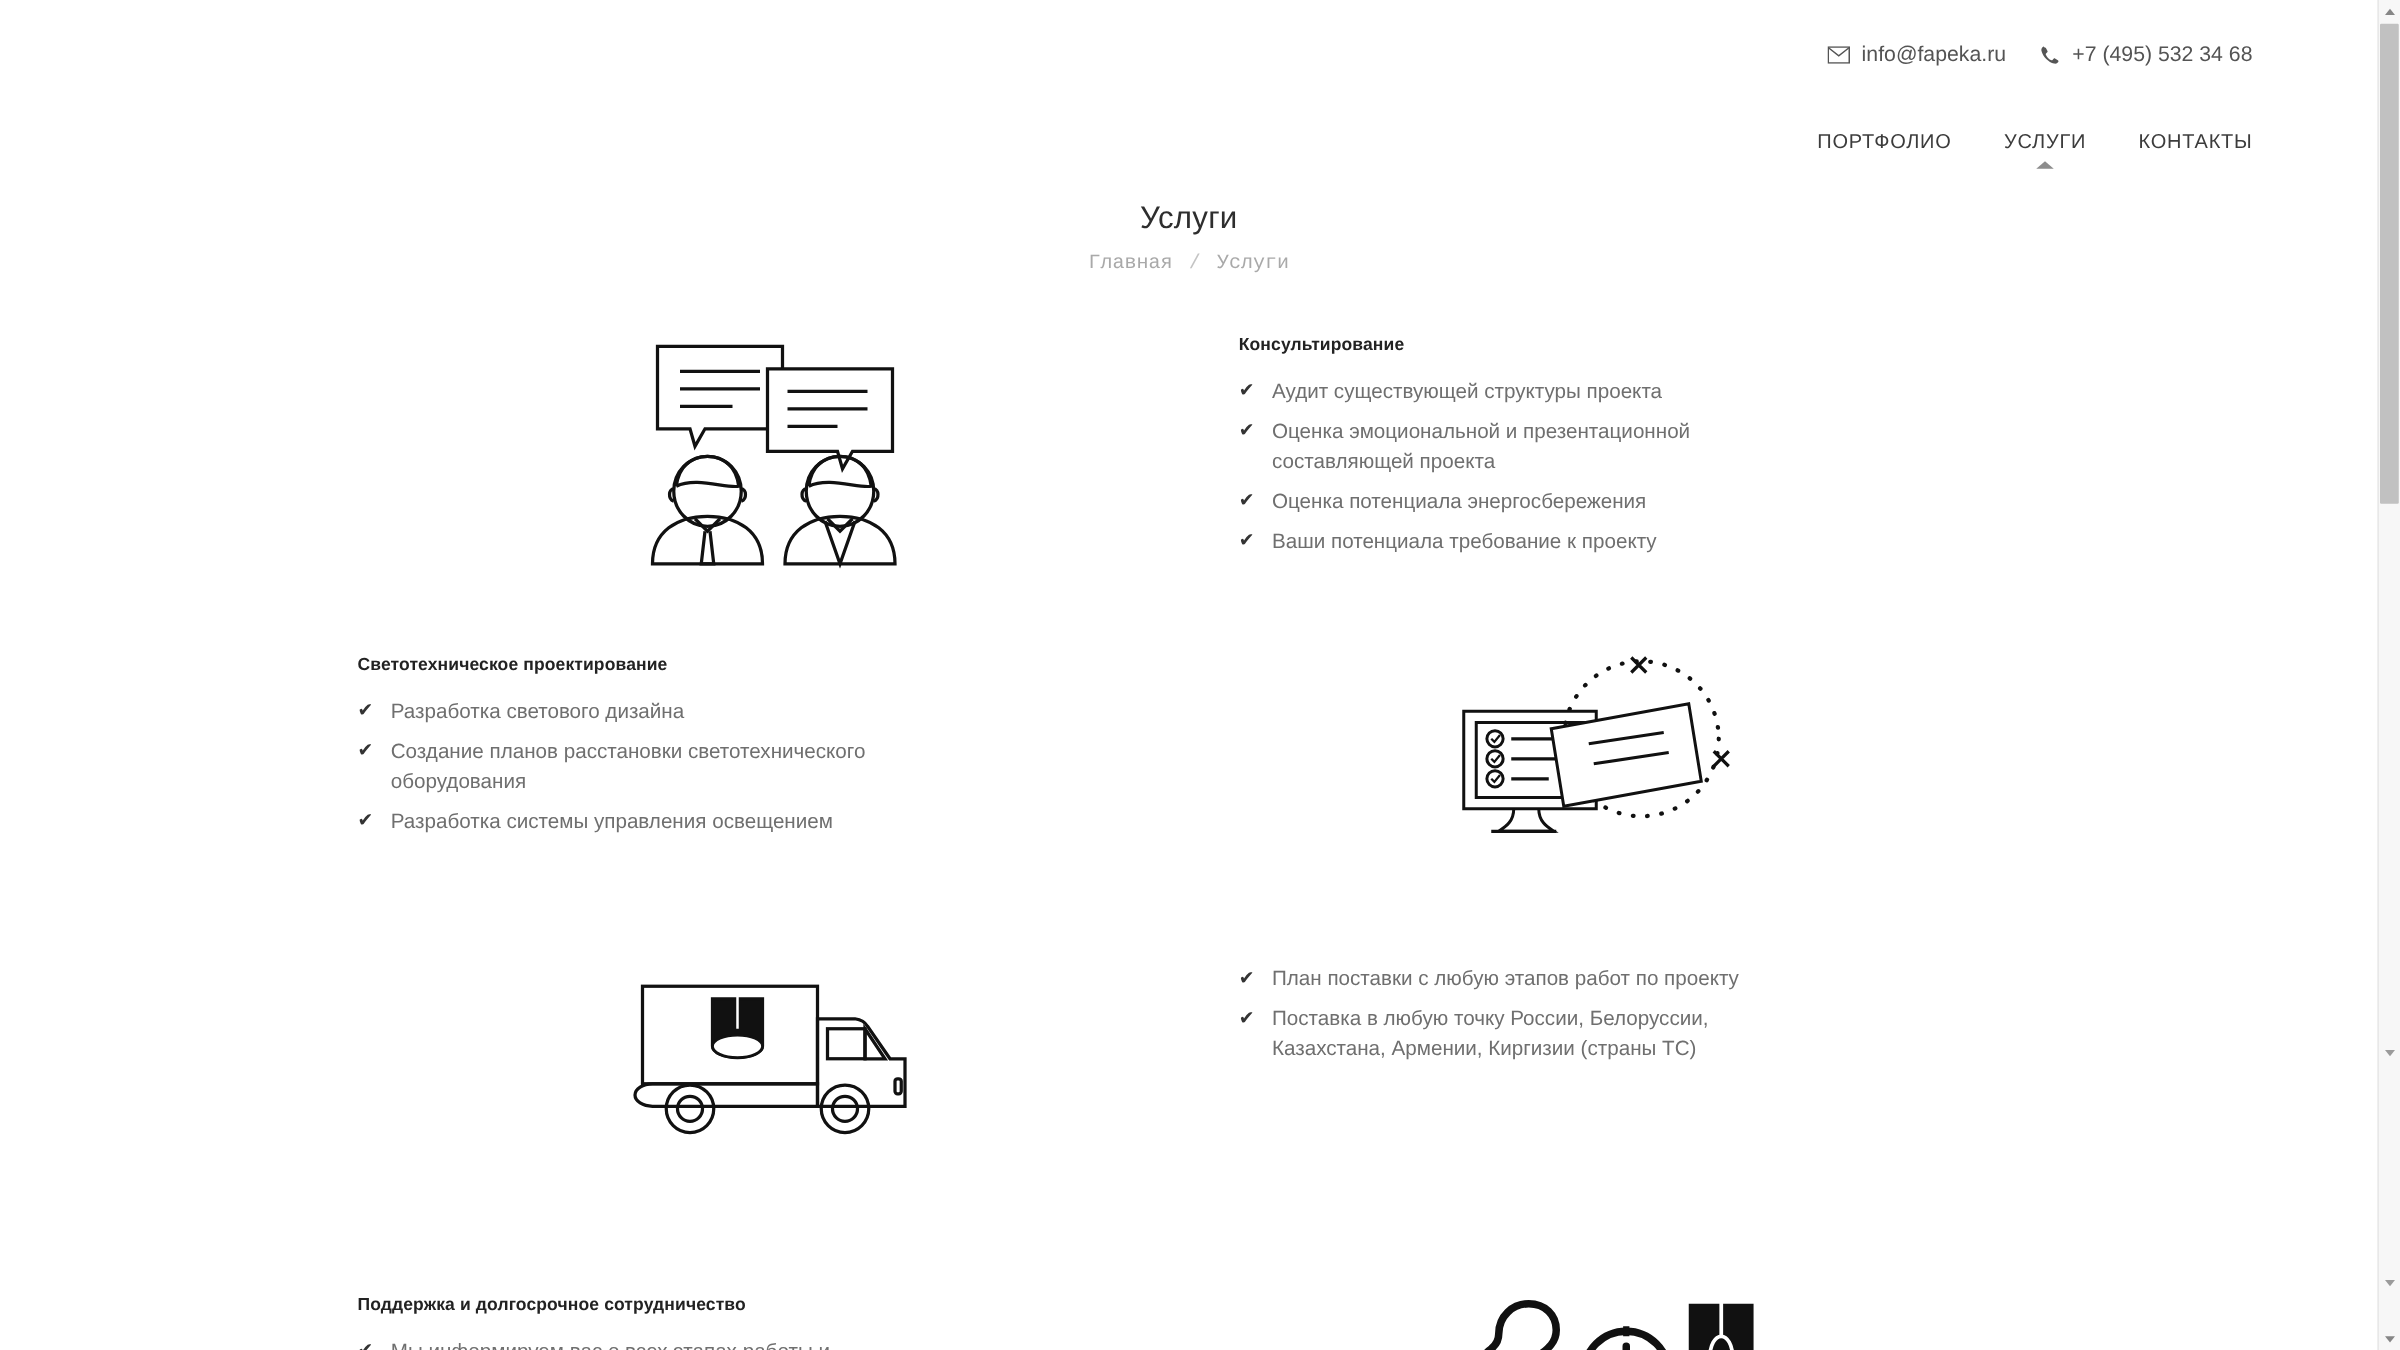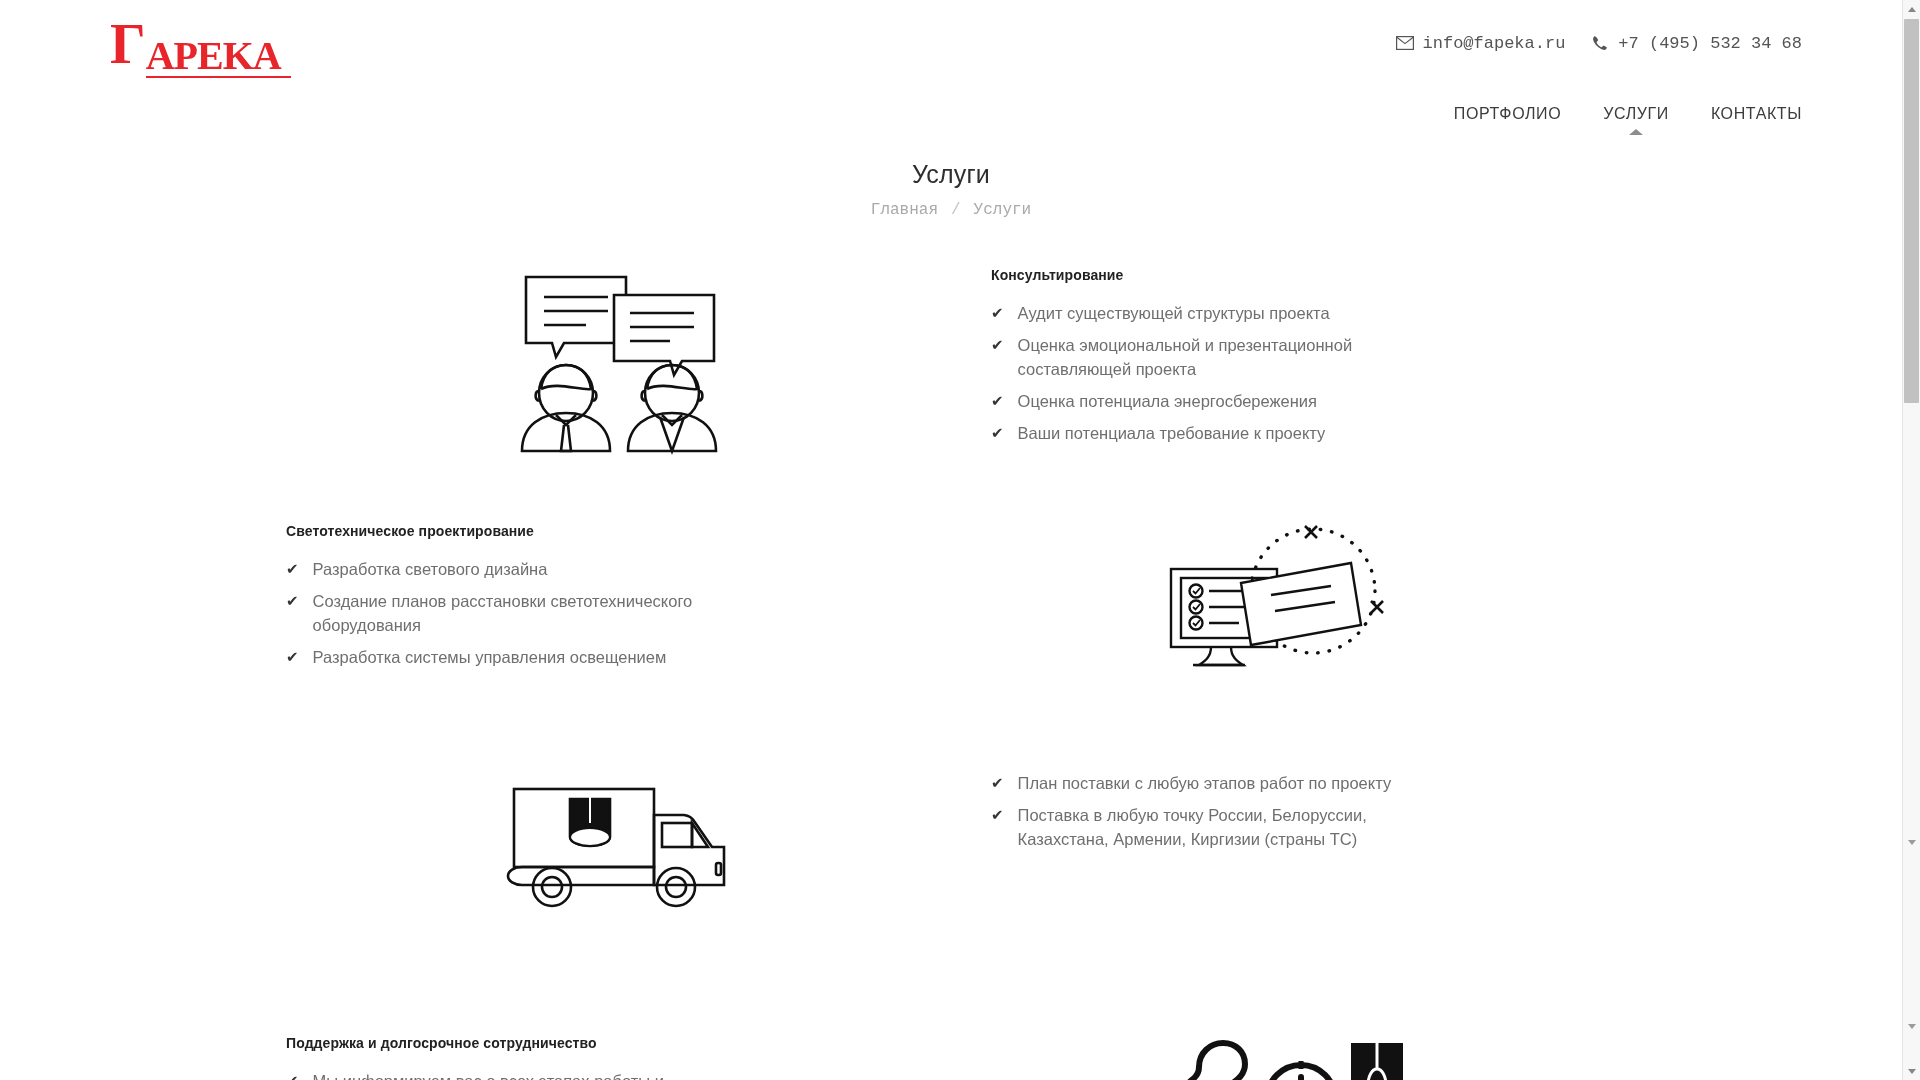--- a/index.html
+++ b/index.html
@@ -75,24 +75,23 @@
     right: 100px;
     top: 34px;
     display: flex;
     align-items: center;
     gap: 26px;
     font-size: 17px;
     color: #545454;
   }
   .contact-item {
     display: flex;
-    align-items: flex-start;
+    align-items: center;
     gap: 9px;
     white-space: nowrap;
-    font-family: Liberation Mono, monospace;
   }
   .contact-item .ico {
     display: inline-flex;
     align-items: center;
     justify-content: center;
     width: 18px;
     height: 18px;
     color: #555;
   }
 
@@ -268,24 +267,20 @@
     border-top: 5px solid #9b9b9b;
   }
 </style>
 </head>
 <body>
 
 <div id="viewport">
 
   <div id="site-header">
 
-    <div class="logo">
-      <span class="logo-text logo-g">Г</span><span class="logo-text logo-rest">APEKA</span>
-      <div class="logo-underline"></div>
-    </div>
 
     <div class="contact-row">
       <div class="contact-item">
         <span class="ico">
           <svg width="18" height="14" viewBox="0 0 18 14" fill="none" stroke="#555" stroke-width="1.2">
             <rect x="0.6" y="0.6" width="16.8" height="12.8"></rect>
             <path d="M0.8 1.2 L9 7.6 L17.2 1.2"></path>
           </svg>
         </span>
         <span>info@fapeka.ru</span>

